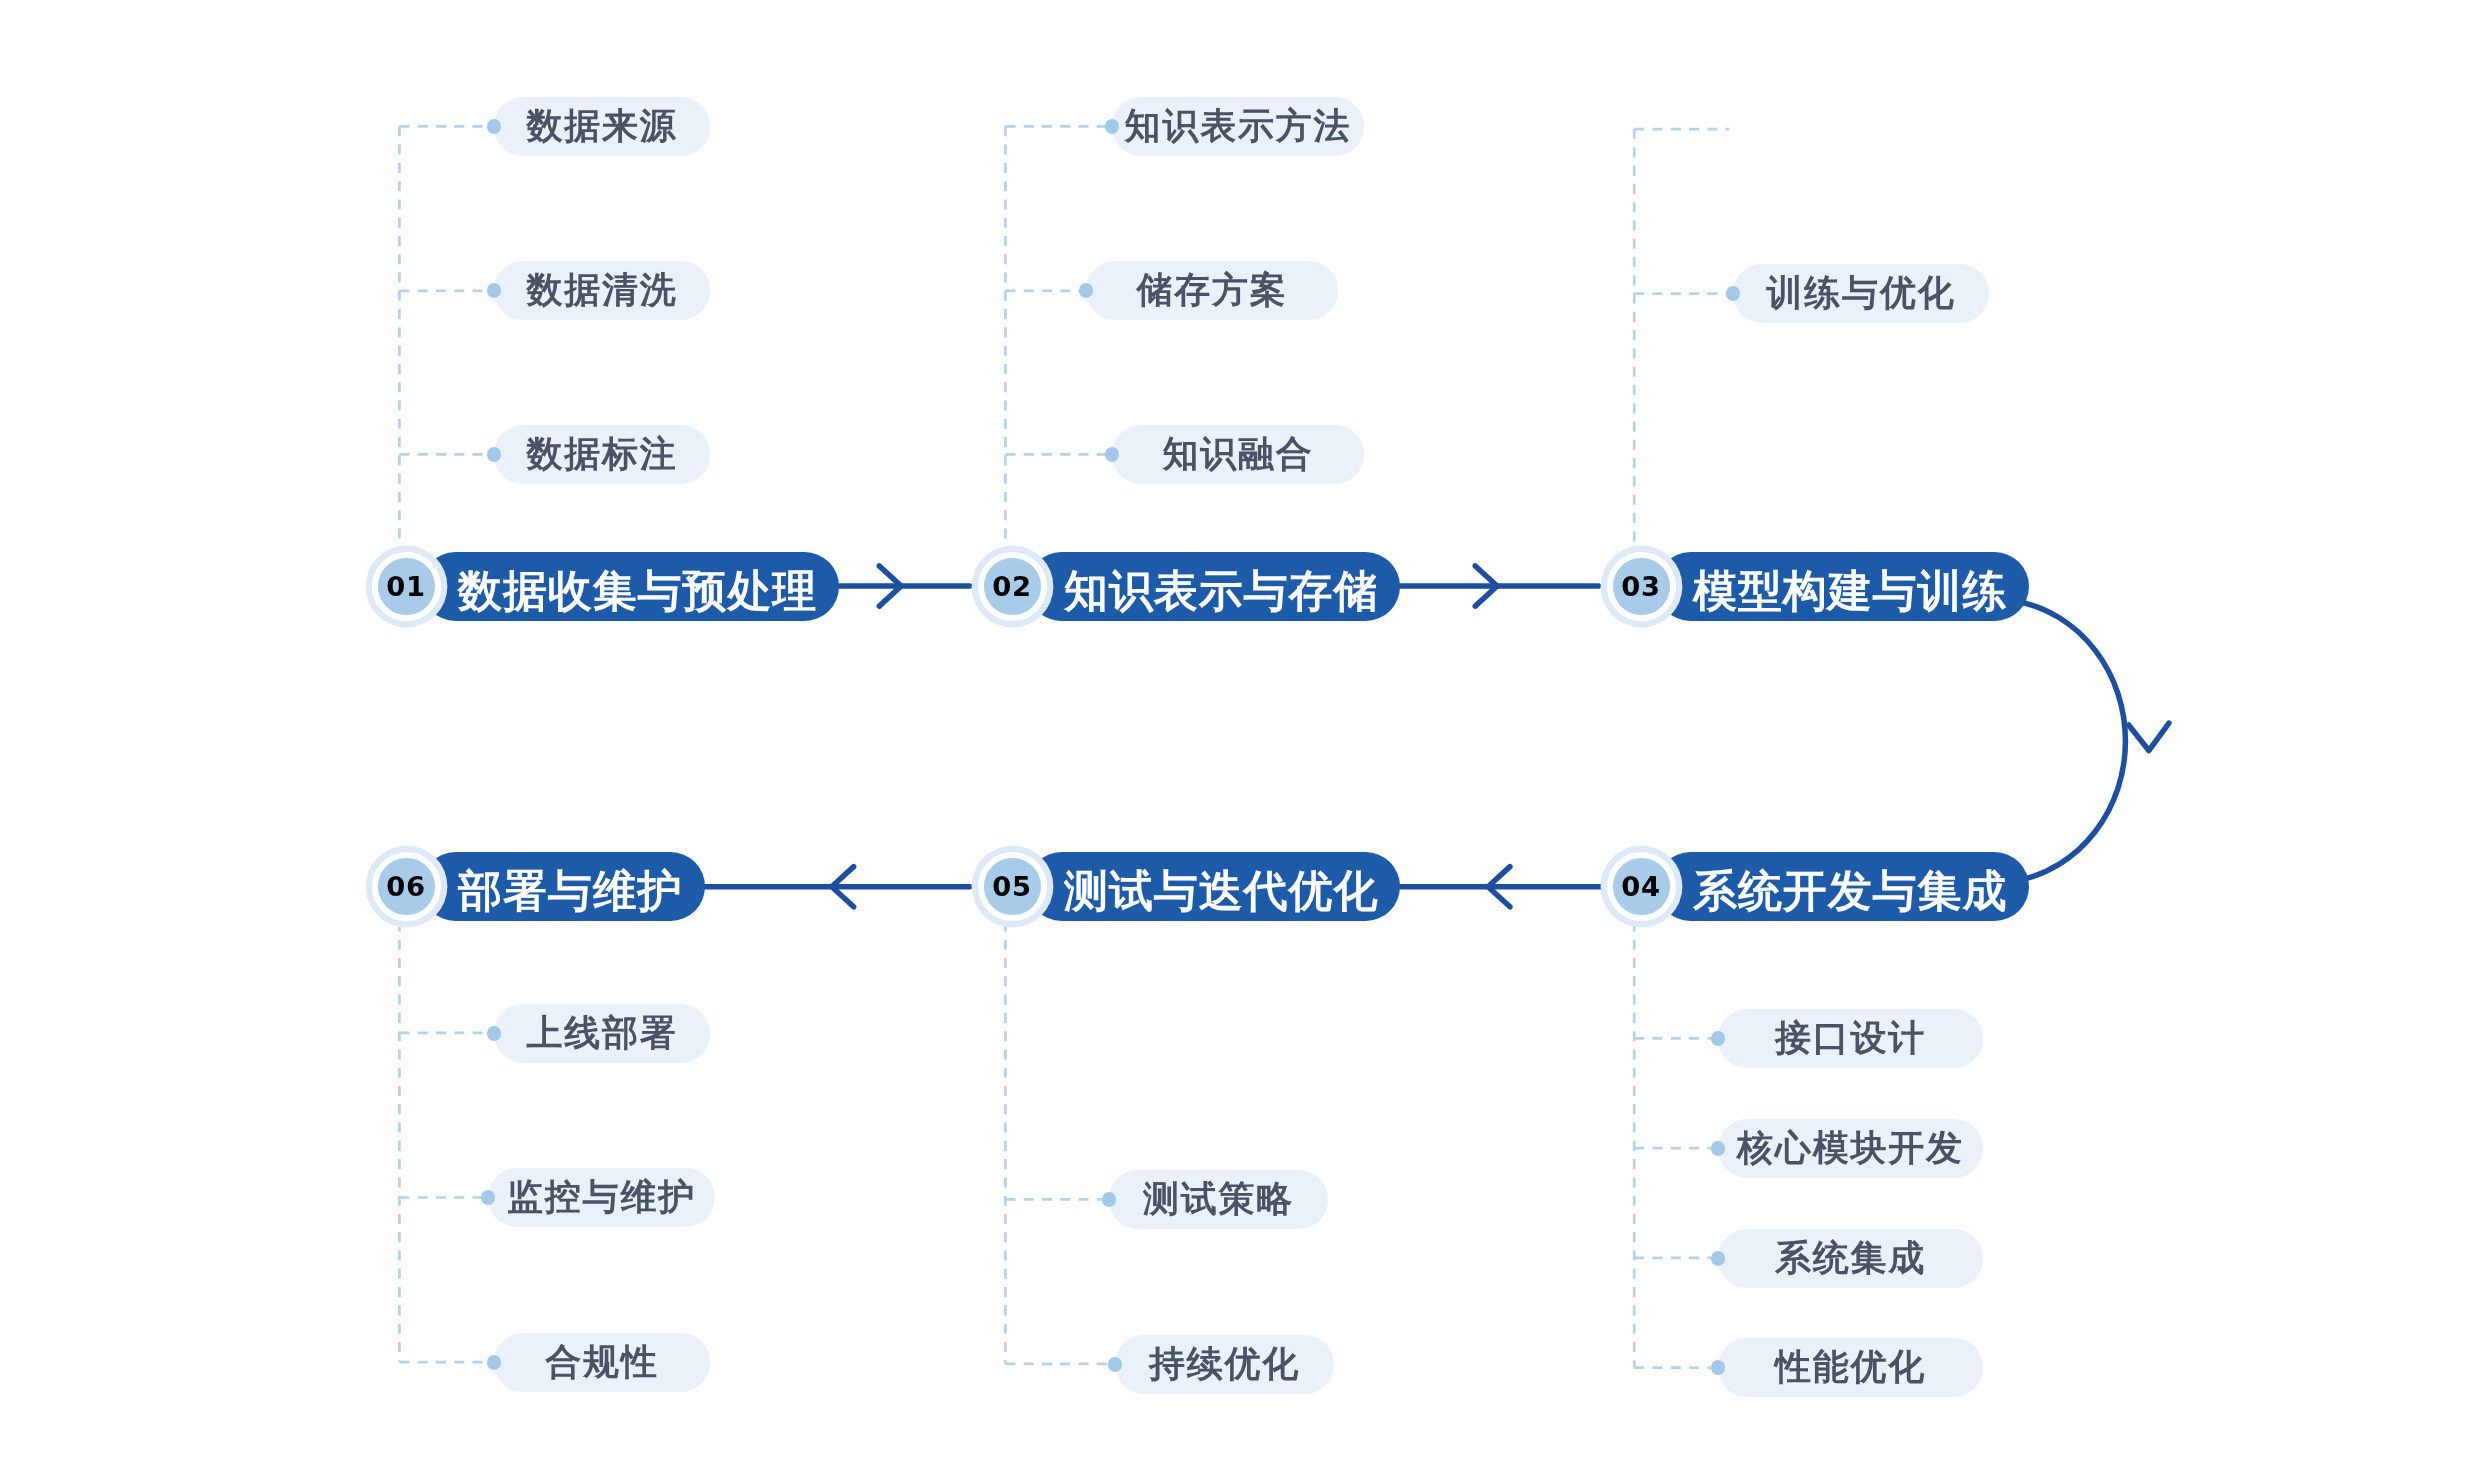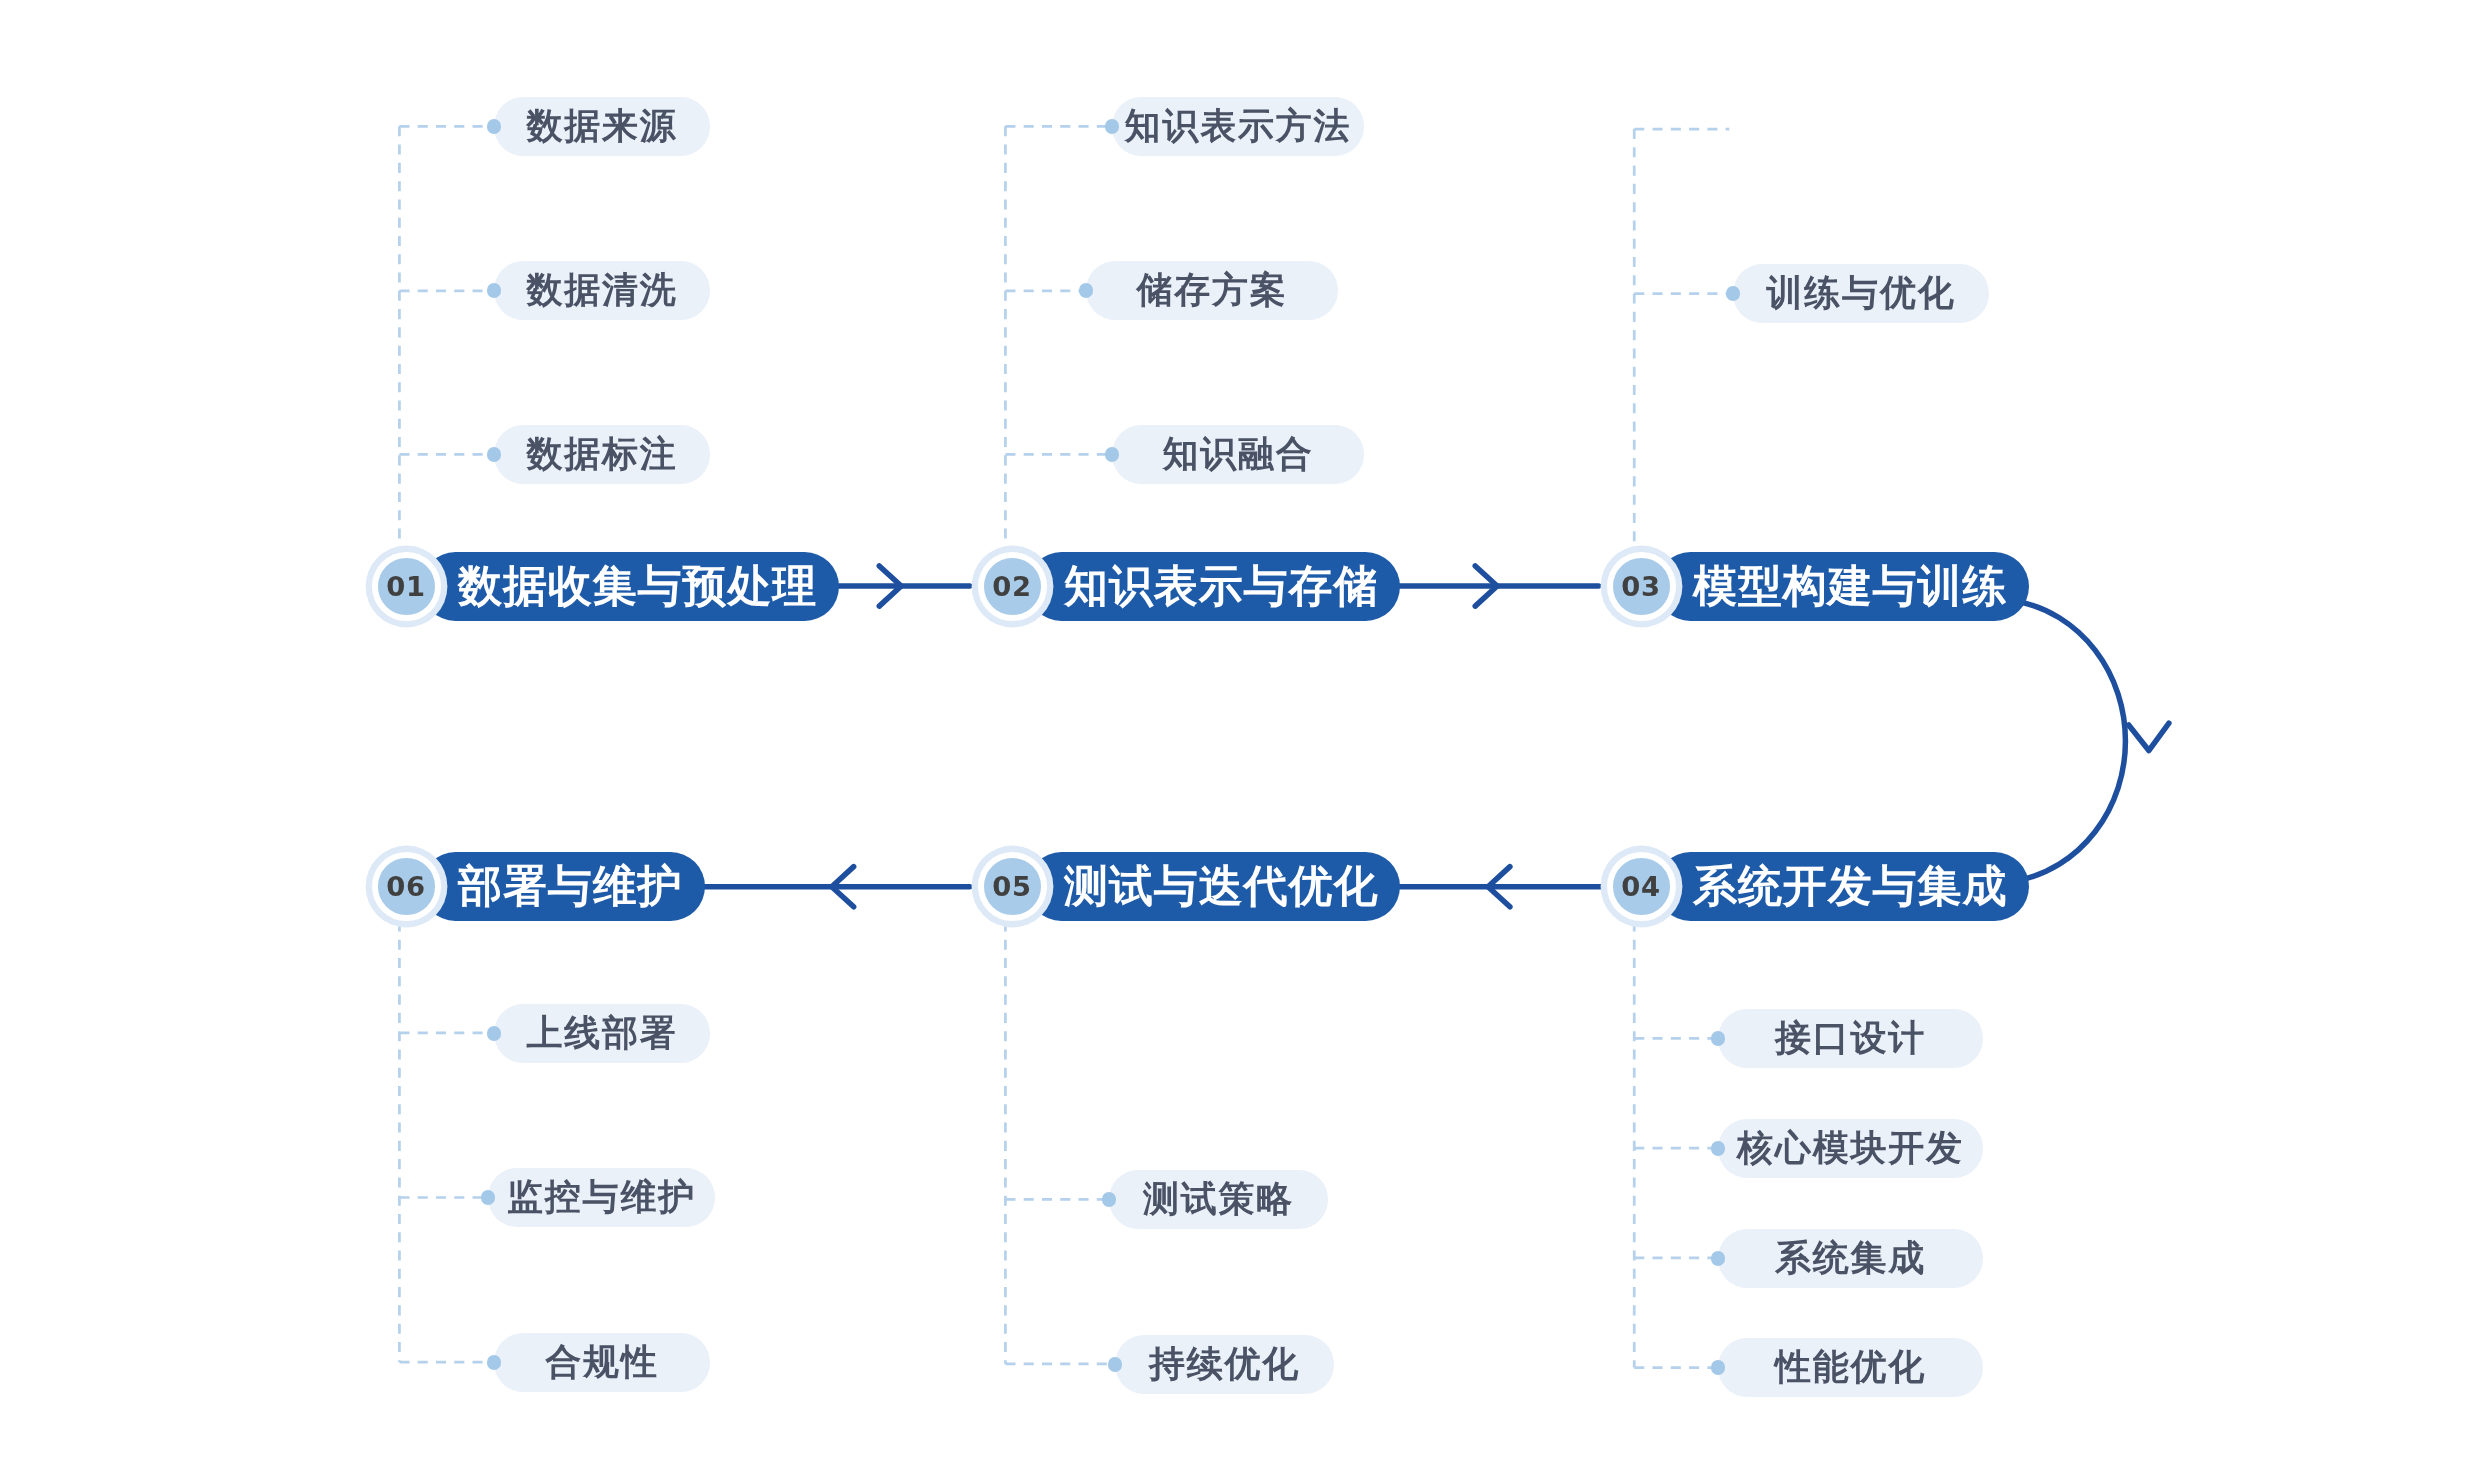--- a/index.html
+++ b/index.html
@@ -26,32 +26,32 @@
     width:14.6px;height:14.6px;margin-top:-7.3px;
     border-radius:50%;background:#a3c8e8;
   }
 
   
   .main-node{position:absolute;z-index:3;width:79px;height:79px;}
   .main-pill{
     position:absolute;left:54px;top:4.6px;
     height:69px;border-radius:35px;
     background:#1d5aa8;
-    display:flex;align-items:center;
+    display:flex;align-items:flex-end;
     padding:0 22px 0 37px;
     color:#ffffff;font-size:44px;font-weight:700;letter-spacing:0.9px;
     white-space:nowrap;z-index:1;
   }
   .num-circle{
     position:absolute;left:4.6px;top:4.6px;z-index:2;
     width:57px;height:57px;border-radius:50%;
     background:#a8cbe9;border:6.4px solid #ffffff;
     box-shadow:0 0 0 6.4px #dde9f6;
     display:flex;align-items:center;justify-content:center;
-    color:#404040;font-size:27.4px;font-weight:700;letter-spacing:0.9px;
+    color:#000000;font-size:27.4px;font-weight:700;letter-spacing:0.9px;
   }
 </style>
 </head>
 <body>
 
 <div id="canvas">
 
   <svg id="connector-svg" width="2487" height="1481" viewBox="0 0 2721 1620">
     <g stroke="#b5d1ec" stroke-width="3" fill="none" stroke-dasharray="11 9">
 

